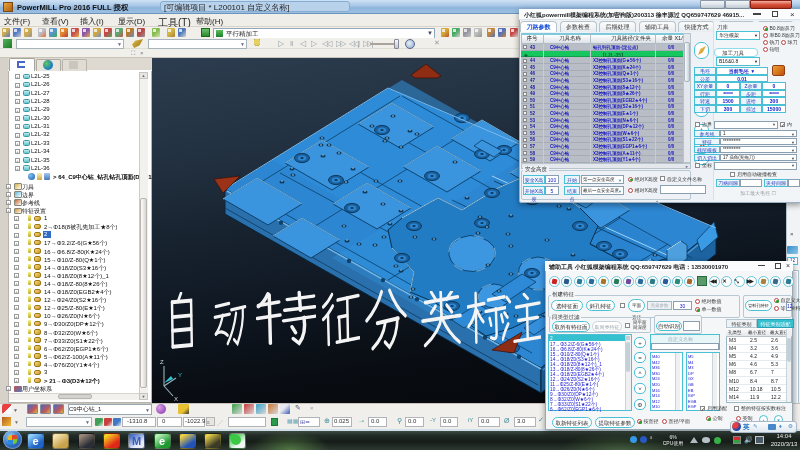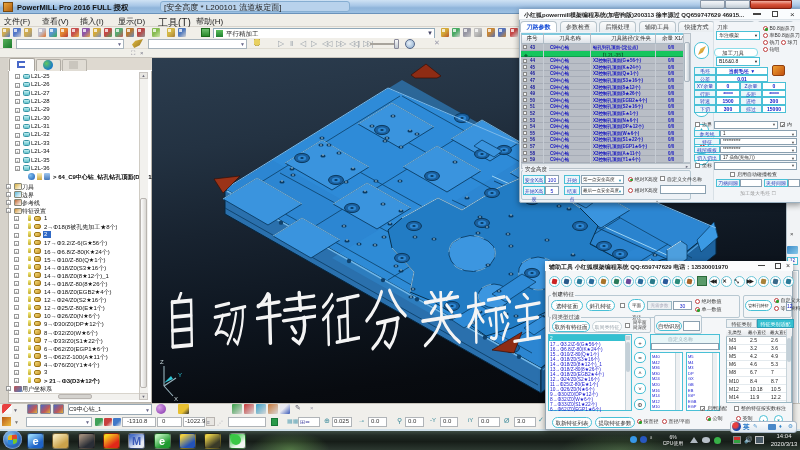--- a/index.html
+++ b/index.html
@@ -4,21 +4,21 @@
 *{margin:0;padding:0;box-sizing:border-box;font-family:"Liberation Sans",sans-serif;}
 body{width:800px;height:450px;overflow:hidden;position:relative;background:#ece9e2;}
 .ab{position:absolute;}
 .fld{position:absolute;background:#fff;border:1px solid #8aa0b0;font-size:5px;color:#1a1adc;}
 </style></head><body>
 
 <div class="ab" style="left:0;top:0;width:800px;height:14px;background:linear-gradient(#cfe2f4,#a7c6e6 45%,#8fb4da 60%,#9cc0e2);border-bottom:1px solid #6b93bb;"></div>
 <div class="ab" style="left:3px;top:2px;width:10px;height:10px;background:linear-gradient(135deg,#e8a33d,#b06010);border:1px solid #7a4a10;"></div>
 <div class="ab" style="left:17px;top:2.5px;font-size:7.5px;font-weight:bold;color:#111;">PowerMILL Pro 2016 FULL <span>授权</span></div>
 <div class="ab" style="left:160px;top:1px;width:190px;height:11px;background:#b8d2ec;border-radius:3px;border:1px solid #86aed2;"></div>
-<div class="ab" style="left:164px;top:2px;font-size:8px;color:#222;">[安全高度 * L200101 流道板定面]</div>
+<div class="ab" style="left:164px;top:2px;font-size:8px;color:#222;">[可编辑项目 * L200101 自定义名称]</div>
 <div class="ab" style="left:700px;top:0;width:25px;height:9px;background:linear-gradient(#f4f6f8,#c9d4de);border:1px solid #8a98a8;border-radius:0 0 2px 2px;"></div>
 <div class="ab" style="left:725px;top:0;width:25px;height:9px;background:linear-gradient(#f4f6f8,#c9d4de);border:1px solid #8a98a8;border-radius:0 0 2px 2px;"></div>
 <div class="ab" style="left:750px;top:0;width:42px;height:9px;background:linear-gradient(#f2b0a2,#d9543c 50%,#c13a20);border:1px solid #8a2012;border-radius:0 0 2px 2px;"></div>
 <div class="ab" style="left:0;top:14px;width:800px;height:13px;background:#f0eee8;border-bottom:1px solid #d8d4cc;"></div>
 <div class="ab" style="left:4px;top:16px;font-size:8px;color:#222;">文件(F)</div>
 <div class="ab" style="left:42px;top:16px;font-size:8px;color:#222;">查看(V)</div>
 <div class="ab" style="left:80px;top:16px;font-size:8px;color:#222;">插入(I)</div>
 <div class="ab" style="left:118px;top:16px;font-size:8px;color:#222;">显示(D)</div>
 <div class="ab" style="left:158px;top:16px;font-size:10px;color:#222;">工具(T)</div>
 <div class="ab" style="left:196px;top:16px;font-size:8px;color:#222;">帮助(H)</div>

